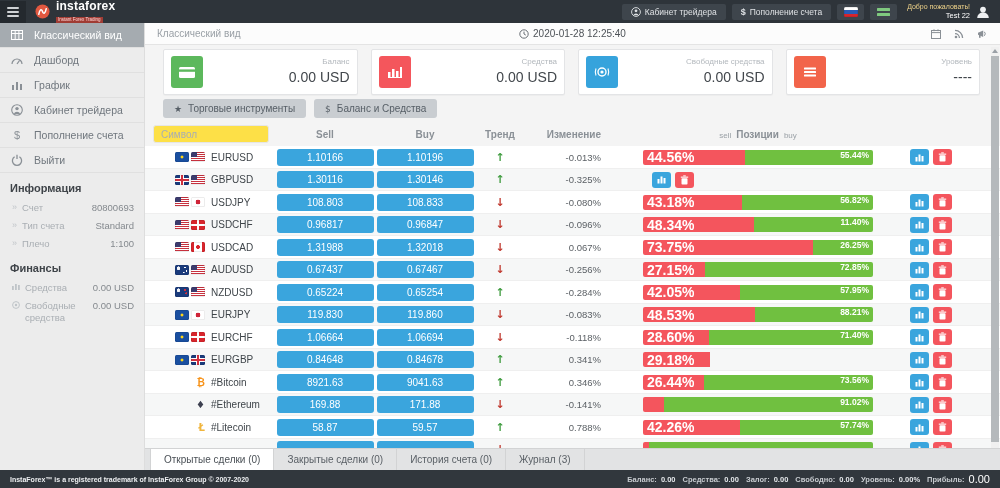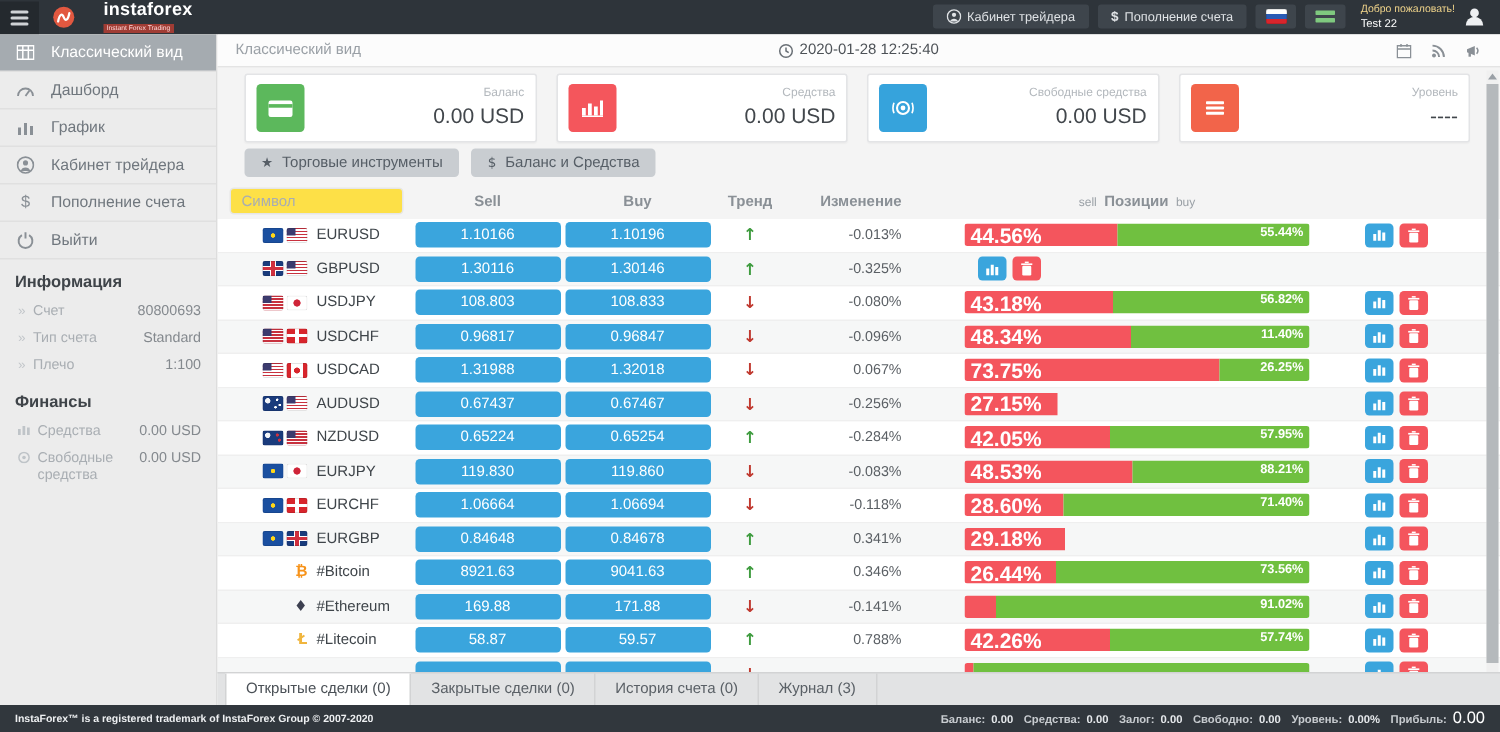--- a/index.html
+++ b/index.html
@@ -4,29 +4,29 @@
 <style>
   * { margin:0; padding:0; box-sizing:border-box; }
   html,body { width:1000px; height:488px; overflow:hidden; }
   body { font-family:"Liberation Sans","DejaVu Sans",sans-serif; background:#f4f4f4; font-size:10px; color:#444; }
   .app { width:1000px; height:488px; display:flex; flex-direction:column; }
 
   
   .topbar { flex:0 0 22px; background:#2e343a; display:flex; align-items:center; }
   .burger-btn { width:26px; height:22px; background:#24292e; display:flex; flex-direction:column; justify-content:center; align-items:center; gap:2px; cursor:pointer; }
   .burger-btn i { width:12px; height:2px; background:#cfd2d5; border-radius:1px; }
-  .brand { display:flex; align-items:center; gap:19px; margin-left:9px; cursor:pointer; }
+  .brand { display:flex; align-items:center; gap:6px; margin-left:9px; cursor:pointer; }
   .brand-name { color:#fff; font-size:12px; font-weight:bold; letter-spacing:.2px; line-height:1; }
   .brand-sub { font-size:4.5px; color:#ffd7d7; background:#a03c34; padding:0 2px; display:inline-block; margin-top:1px; line-height:1.4; }
   .topbar-right { margin-left:auto; display:flex; align-items:center; gap:6px; padding-right:10px; }
   .tb-btn { border:none; height:16px; background:#3e454c; border-radius:2px; color:#dfe2e5; font-size:8.5px; display:flex; align-items:center; gap:4px; padding:0 9px; cursor:pointer; font-family:inherit; }
   .tb-btn .dollar { color:#dfe2e5; font-weight:bold; font-size:9px; }
   .tb-flag-btn { border:none; height:16px; width:27px; background:#3e454c; border-radius:2px; display:flex; align-items:center; justify-content:center; cursor:pointer; }
   .equals-icon i { display:block; width:13px; height:3px; background:#7fc97f; margin:2px 0; border-radius:.5px; }
-  .welcome { line-height:1.2; margin-left:4px; }
+  .welcome { line-height:1.2; margin-left:4px;text-align:right; }
   .welcome .w1 { color:#efd38a; font-size:7px; }
   .welcome .w2 { color:#fff; font-size:7.5px; }
   .avatar-btn { background:none; border:none; cursor:pointer; display:flex; }
 
   
   .body { flex:1; display:flex; min-height:0; }
 
   
   .sidebar { flex:0 0 145px; background:#ececec; border-right:1px solid #dddddd; }
   .side-item { height:25px; display:flex; align-items:center; border-bottom:1px solid #e0e0e0; color:#70777e; font-size:10.5px; cursor:pointer; }
@@ -626,20 +626,23 @@
     <span class="c-price">
                 <button class="price-btn buy-btn">0.67467</button>
               </span>
     <span class="c-trend"><span class="arrow down">↓</span></span>
     <span class="c-change">-0.256%</span>
     <span class="c-bar">
       <span class="bar">
         <span class="bar-sell" style="width: 27.15%;">
                     <span>27.15%</span>
                   </span>
+        <span class="bar-buy" style="width: 72.85%;">
+                    <span>72.85%</span>
+                  </span>
       </span>
     </span>
     <span class="c-actions">
       <button class="act-btn act-chart">
                   <svg width="10" height="9" viewBox="0 0 10 9">
                     <rect x="0.5" y="4" width="2" height="4.5" fill="#fff"></rect>
                     <rect x="3.5" y="1.5" width="2" height="7" fill="#fff"></rect>
                     <rect x="6.5" y="3" width="2" height="5.5" fill="#fff"></rect>
                   </svg>
                 </button>

